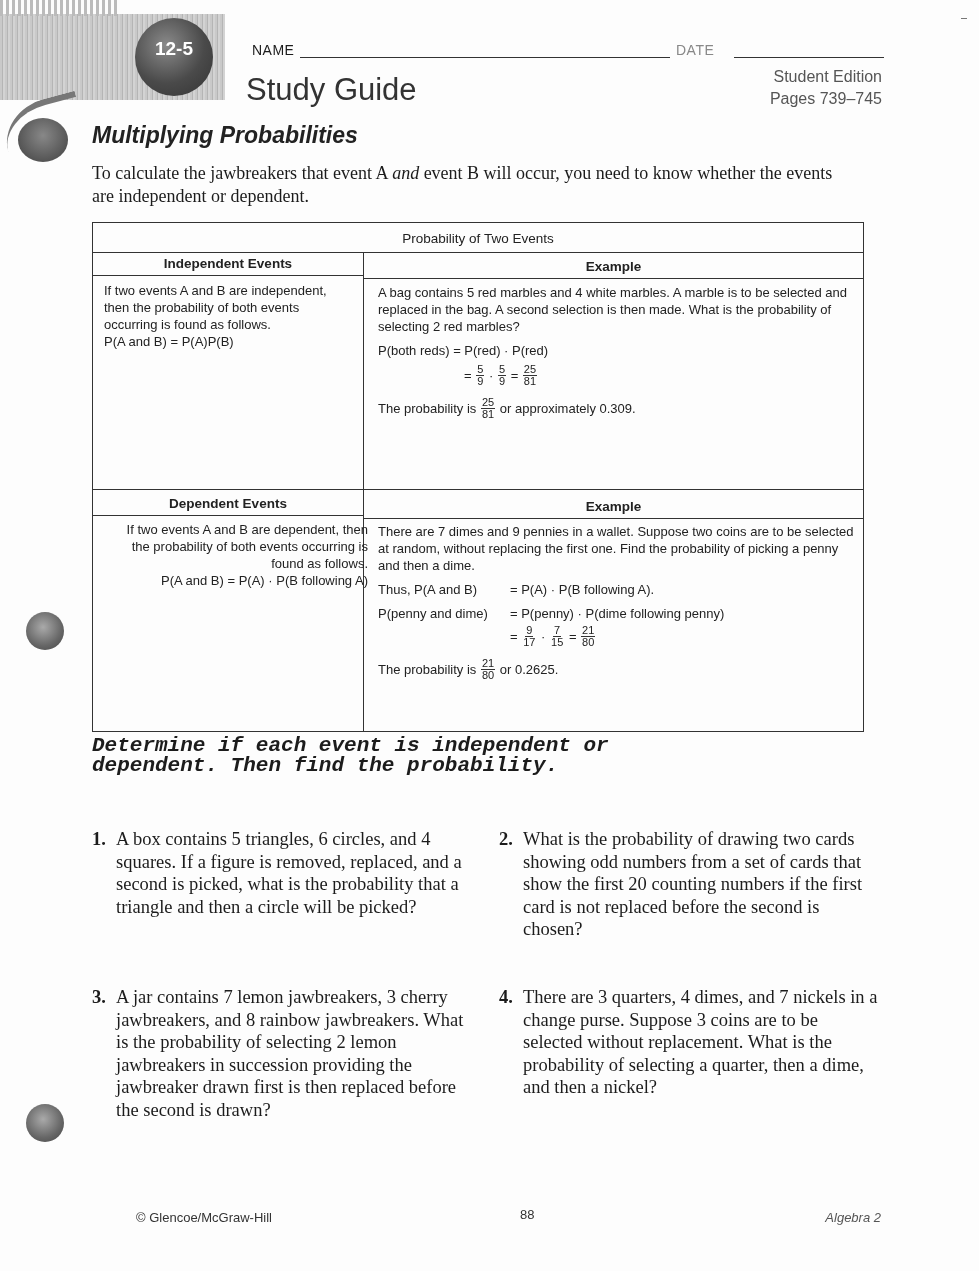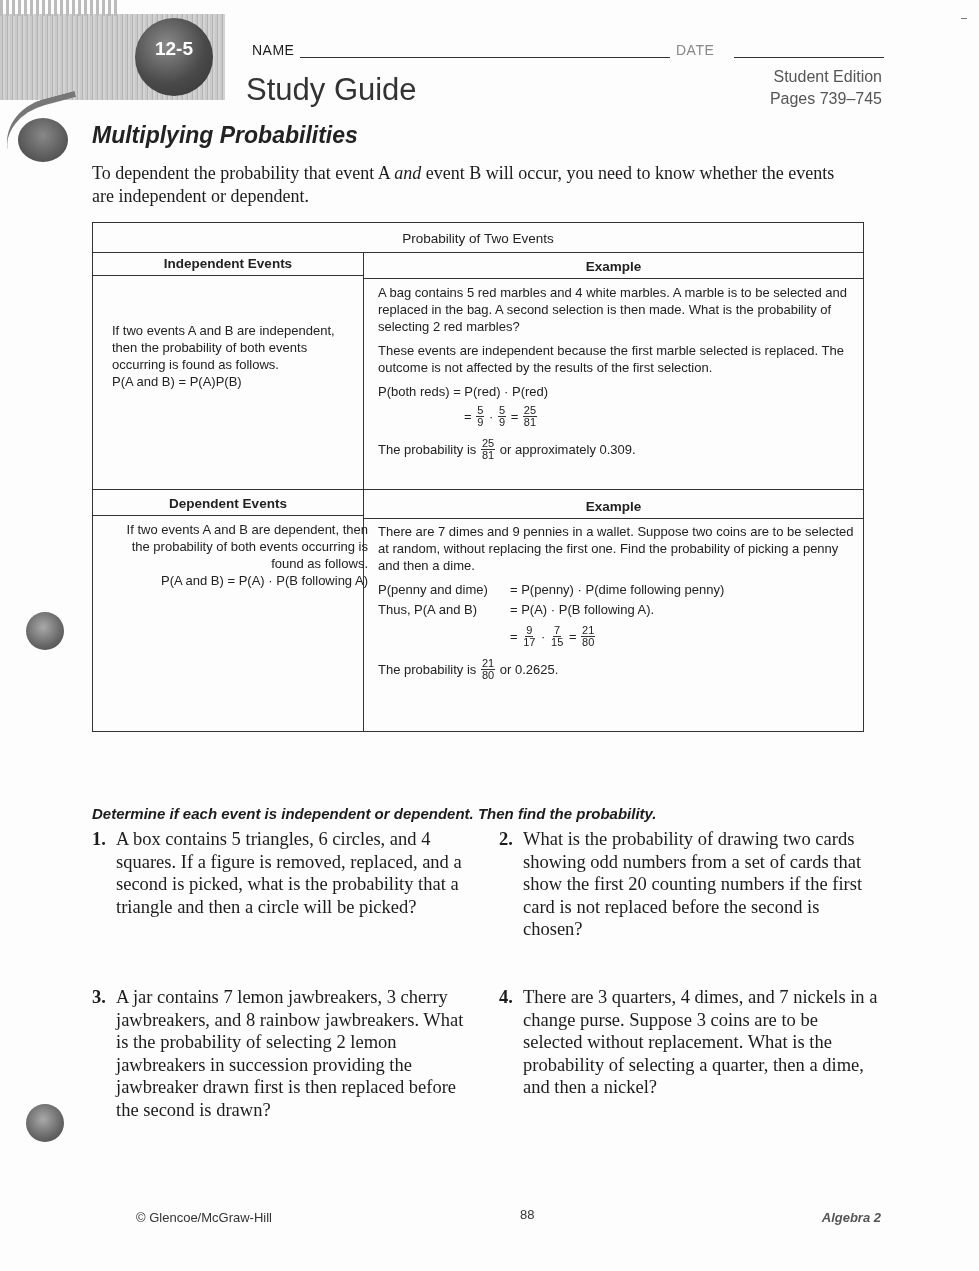--- a/index.html
+++ b/index.html
@@ -44,30 +44,30 @@
   .ptable .hline { position: absolute; border-top: 1px solid #333; }
   .ptable .vline { position: absolute; left: 270px; border-left: 1px solid #333; }
   .col-head { position: absolute; text-align: center; font-weight: bold; font-size: 13.5px; }
   .cell { position: absolute; line-height: 17px; }
   .cell p { margin-bottom: 7px; }
   .frac { display: inline-flex; flex-direction: column; align-items: center; vertical-align: middle; font-size: 11px; line-height: 11px; margin: 0 1px; }
   .frac .num { border-bottom: 1px solid #333; padding: 0 1px; }
   .frac .den { padding: 0 1px; }
   .eq-row { display: flex; align-items: center; }
 
-  .directions { position: absolute; left: 92px; top: 804px; font-family: Liberation Sans, sans-serif; font-style: italic; font-weight: bold; font-size: 15px; line-height: 20px; width: 600px; }
+  .directions { position: absolute; left: 92px; top: 736px; font-family: Liberation Mono, monospace; font-style: italic; font-weight: bold; font-size: 21px; line-height: 20px; width: 600px; }
   .problem { position: absolute; font-size: 18.5px; line-height: 22.5px; width: 380px; }
   .problem .num { position: absolute; left: 0; font-weight: bold; }
   .problem .txt { margin-left: 24px; display: block; }
 
   .hole { position: absolute; left: 26px; width: 38px; height: 38px; border-radius: 50%; background: radial-gradient(circle at 45% 40%, #aaa 0%, #666 60%, #444 100%); }
   .footer { position: absolute; top: 1210px; font-family: "Liberation Sans", sans-serif; font-size: 13px; color: #333; margin-left: 44px; }
   .footer.page { left: 476px; font-size: 13px; top: 1207px; }
   .footer.left { left: 92px; }
-  .footer.right { right: 98px; font-style: italic; color: #555; font-weight: bold; }
+  .footer.right { right: 98px; font-style: italic; color: #555; }
   .edge-mark { position: absolute; right: 12px; top: 18px; width: 6px; border-top: 1px solid #777; }
 </style>
 </head>
 <body>
 
 <div class="banner"></div>
 <div class="badge">
     <span>12-5</span>
   </div>
 <div class="corner-swoosh"></div>
@@ -79,40 +79,39 @@
 <div class="date-label">DATE</div>
 <div class="date-line"></div>
 <div class="study-guide">Study Guide</div>
 <div class="edition">
   <div>Student Edition</div>
   <div>Pages 739–745</div>
 </div>
 
 <div class="lesson-title">Multiplying Probabilities</div>
 <div class="intro">
-  <span>To dependent the probability that event A </span><i>and</i><span> event B will occur, you need to know whether the events are independent or dependent.</span>
+  <span>To calculate the jawbreakers that event A </span><i>and</i><span> event B will occur, you need to know whether the events are independent or dependent.</span>
 </div>
 
 <div class="ptable">
   <div class="caption">Probability of Two Events</div>
   <div class="hline" style="left:0;right:0;top:29px;"></div>
   <div class="vline" style="top:29px;height:480px;"></div>
 
   <div class="col-head" style="left:0;width:270px;top:33px;">Independent Events</div>
   <div class="col-head" style="left:271px;right:0;top:36px;">Example</div>
   <div class="hline" style="left:0;width:270px;top:52px;"></div>
   <div class="hline" style="left:270px;right:0;top:55px;"></div>
 
-  <div class="cell" style="left:19px;top:59px;width:225px;margin-top:40px;">
+  <div class="cell" style="left:11px;top:59px;width:225px;">
     <div>If two events A and B are independent, then the probability of both events occurring is found as follows.</div>
     <div>P(A and B) = P(A)P(B)</div>
   </div>
   <div class="cell" style="left:285px;top:61px;width:475px;">
     <p>A bag contains 5 red marbles and 4 white marbles. A marble is to be selected and replaced in the bag. A second selection is then made. What is the probability of selecting 2 red marbles?</p>
-    <p>These events are independent because the first marble selected is replaced. The outcome is not affected by the results of the first selection.</p>
     <p>P(both reds) = P(red) · P(red)</p>
     <div class="eq-row" style="margin-left:86px;margin-top:-2px;">
       <span>=&nbsp;</span>
       <span class="frac">
           <span class="num">5</span>
           <span class="den">9</span>
         </span>
       <span>&nbsp;·&nbsp;</span>
       <span class="frac">
           <span class="num">5</span>
@@ -140,28 +139,28 @@
   <div class="col-head" style="left:271px;right:0;top:276px;">Example</div>
   <div class="hline" style="left:0;width:270px;top:292px;"></div>
   <div class="hline" style="left:270px;right:0;top:295px;"></div>
 
   <div class="cell" style="left:25px;top:298px;width:250px;text-align:right;">
     <div>If two events A and B are dependent, then the probability of both events occurring is found as follows.</div>
     <div>P(A and B) = P(A) · P(B following A)</div>
   </div>
   <div class="cell" style="left:285px;top:300px;width:480px;">
     <p>There are 7 dimes and 9 pennies in a wallet. Suppose two coins are to be selected at random, without replacing the first one. Find the probability of picking a penny and then a dime.</p>
+    <p class="eq-row">
+        <span style="width:132px;display:inline-block;">Thus, P(A and B)</span>
+        <span>= P(A) · P(B following A).</span>
+      </p>
     <p class="eq-row" style="margin-bottom:3px;">
         <span style="width:132px;display:inline-block;">P(penny and dime)</span>
         <span>= P(penny) · P(dime following penny)</span>
       </p>
-    <p class="eq-row">
-        <span style="width:132px;display:inline-block;">Thus, P(A and B)</span>
-        <span>= P(A) · P(B following A).</span>
-      </p>
     <div class="eq-row" style="margin-left:132px;">
       <span>=&nbsp;</span>
       <span class="frac">
           <span class="num">9</span>
           <span class="den">17</span>
         </span>
       <span>&nbsp;·&nbsp;</span>
       <span class="frac">
           <span class="num">7</span>
           <span class="den">15</span>

